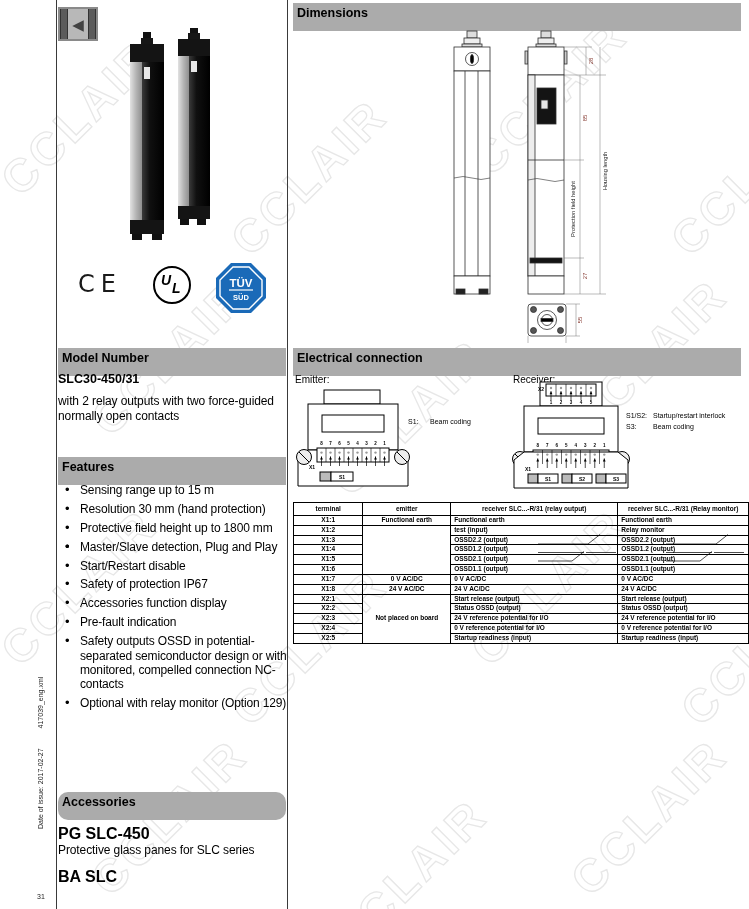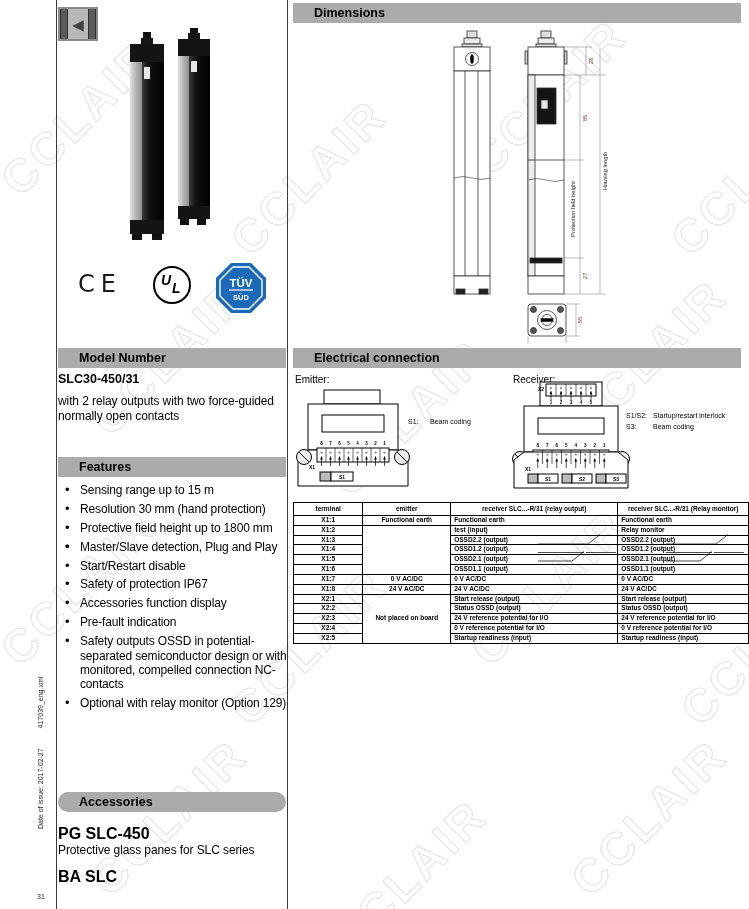--- a/index.html
+++ b/index.html
@@ -26,22 +26,22 @@
   
   .backbox{
     position:absolute;left:58px;top:7px;width:40px;height:34px;box-sizing:border-box;
     border:2px solid #8a8a8a;background:#d9d9d9;display:flex;z-index:2;
   }
   .backbox .strip{width:6px;background:#5b5b5b;border-left:1px solid #333;border-right:1px solid #333;}
   .backbox .mid{flex:1;background:#b8b8b8;display:flex;align-items:center;justify-content:center;
     font-size:15px;color:#424242;line-height:1;}
   
   .bar{
-    position:absolute;background:#ababab;height:20px;line-height:20px;
-    font-weight:bold;font-size:12.5px;padding-left:21px;box-sizing:border-box;z-index:2;
+    position:absolute;background:#ababab;height:28px;line-height:20px;
+    font-weight:bold;font-size:12.5px;padding-left:4px;box-sizing:border-box;z-index:2;
   }
   .txt{position:absolute;z-index:2;}
   .model-name{font-weight:bold;font-size:12.5px;}
   .body-text{font-size:12px;line-height:1.25;letter-spacing:-0.1px;}
   
   .featlist{position:absolute;left:58px;top:483px;width:230px;z-index:2;}
   .feat{position:relative;padding-left:22px;margin-bottom:4.5px;font-size:12px;line-height:1.2;letter-spacing:-0.15px;}
   .feat .dot{position:absolute;left:7px;top:-1px;font-size:13px;}
   
   .acclist{position:absolute;left:58px;top:815px;width:228px;z-index:2;}

